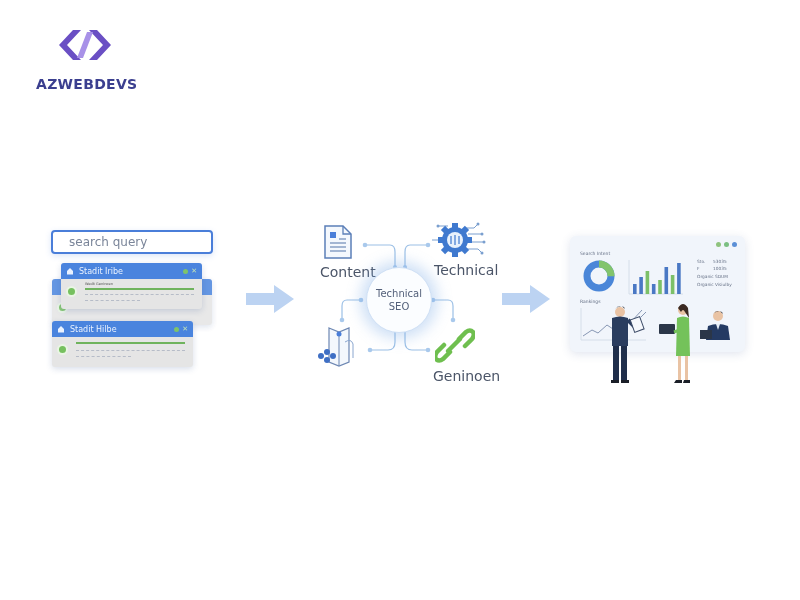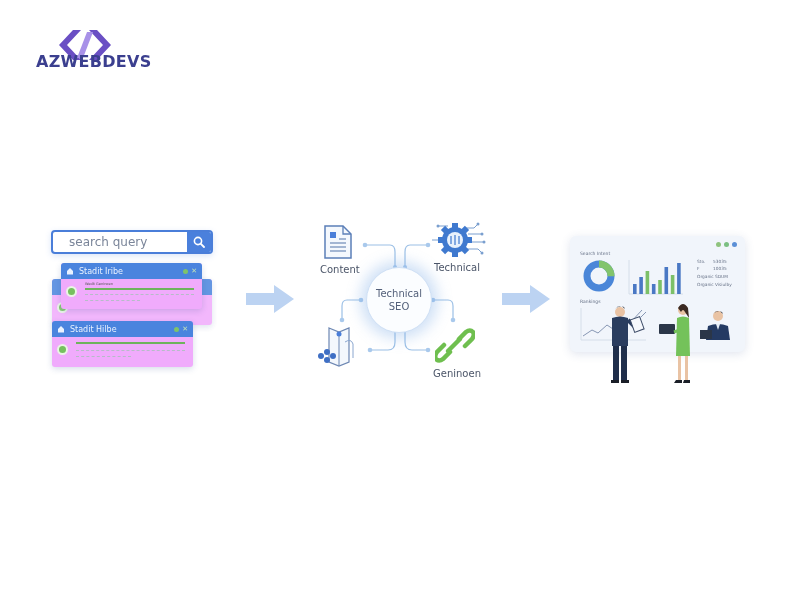--- a/index.html
+++ b/index.html
@@ -2,31 +2,31 @@
 <html><head>
 <meta charset="utf-8">
 <style>
   * { box-sizing: border-box; margin: 0; padding: 0; }
   html, body { width: 800px; height: 600px; background: #ffffff; overflow: hidden; }
   body { position: relative; font-family: "DejaVu Sans", sans-serif; color: #4a5568; }
 
   
   .logo { position: absolute; left: 36px; top: 28px; width: 100px; height: 54px; }
   .logo svg { position: absolute; left: 21px; top: 0; }
-  .logo-text { position: absolute; left: 0; top: 24px; width: 100px; text-align: right;
-    font-family: "DejaVu Sans", sans-serif; font-weight: bold; font-size: 16px; letter-spacing: 0.3px; color: #3b3f8f; }
+  .logo-text { position: absolute; left: 0; top: 48px; width: 100px; text-align: right;
+    font-family: "DejaVu Sans", sans-serif; font-weight: bold; font-size: 14px; letter-spacing: 0.3px; color: #3b3f8f; }
 
   
   .search-box { position: absolute; left: 51px; top: 230px; width: 162px; height: 24px;
     border: 2px solid #4a7ed9; border-radius: 4px; background: #fff; display: flex; overflow: hidden;
-    box-shadow: 0 2px 6px rgba(74,126,217,.2); }
+    box-shadow: 0 2px 6px rgba(74,126,217,.2); flex-direction: column; }
   .search-input { flex: 1; padding-left: 16px; font-size: 12px; color: #7a8599; line-height: 20px; }
   .search-btn { width: 24px; background: #4a80dc; display: flex; align-items: center; justify-content: center; }
 
-  .result-card { position: absolute; width: 140px; background: #f0abfc; border-radius: 3px;
+  .result-card { position: absolute; width: 140px; background: #e5e5e5; border-radius: 3px;
     box-shadow: 0 2px 6px rgba(40,70,140,.18); overflow: hidden; }
   .result-card .rc-head { height: 16px; background: #4a84de; display: flex; align-items: center; padding: 0 5px; }
   .rc-head .rc-title { font-size: 8px; color: #eaf2ff; margin-left: 5px; flex: 1; }
   .rc-head .rc-dot { width: 5px; height: 5px; border-radius: 50%; background: #7ec36b; margin-right: 3px; }
   .rc-head .rc-x { font-size: 7px; color: #bfe0b8; }
   .rc-body { position: relative; height: 30px; }
   .rc-badge { position: absolute; left: 5px; top: 7px; width: 11px; height: 11px; border-radius: 50%; background: #76c05f;
     border: 2px solid #e9f5e4; }
   .rc-line-green { position: absolute; left: 24px; right: 8px; top: 9px; height: 2px; background: #6fb35d; }
   .rc-sub { position: absolute; left: 24px; top: 3px; font-size: 3.5px; color: #555; }
@@ -35,21 +35,21 @@
 
   
   .arrow { position: absolute; width: 48px; height: 28px; }
 
   
   .hub-wrap { position: absolute; left: 300px; top: 210px; width: 200px; height: 180px; }
   .hub-circle { position: absolute; left: 66px; top: 57px; width: 66px; height: 66px; border-radius: 50%;
     background: #fbfdff; border: 1px solid #cfe0f5; box-shadow: 0 0 14px 6px rgba(120,170,230,.35);
     display: flex; flex-direction: column; align-items: center; justify-content: center; text-align: center; }
   .hub-circle span { font-size: 10px; color: #53607a; line-height: 13px; }
-  .hub-label { position: absolute; font-size: 10px; color: #4b5568; }
+  .hub-label { position: absolute; font-size: 14px; color: #4b5568; }
 
   
   .dash { position: absolute; left: 570px; top: 236px; width: 175px; height: 116px; background: #f1f5fb;
     border-radius: 6px; box-shadow: 0 2px 10px rgba(60,90,150,.16); }
   .dash .dot { position: absolute; top: 6px; width: 5px; height: 5px; border-radius: 50%; }
   .dash .lbl { position: absolute; font-size: 4.5px; color: #677287; }
   .dash .stat { position: absolute; font-size: 4.3px; color: #677287; }
   .people { position: absolute; left: 600px; top: 300px; }
 </style>
 </head>

